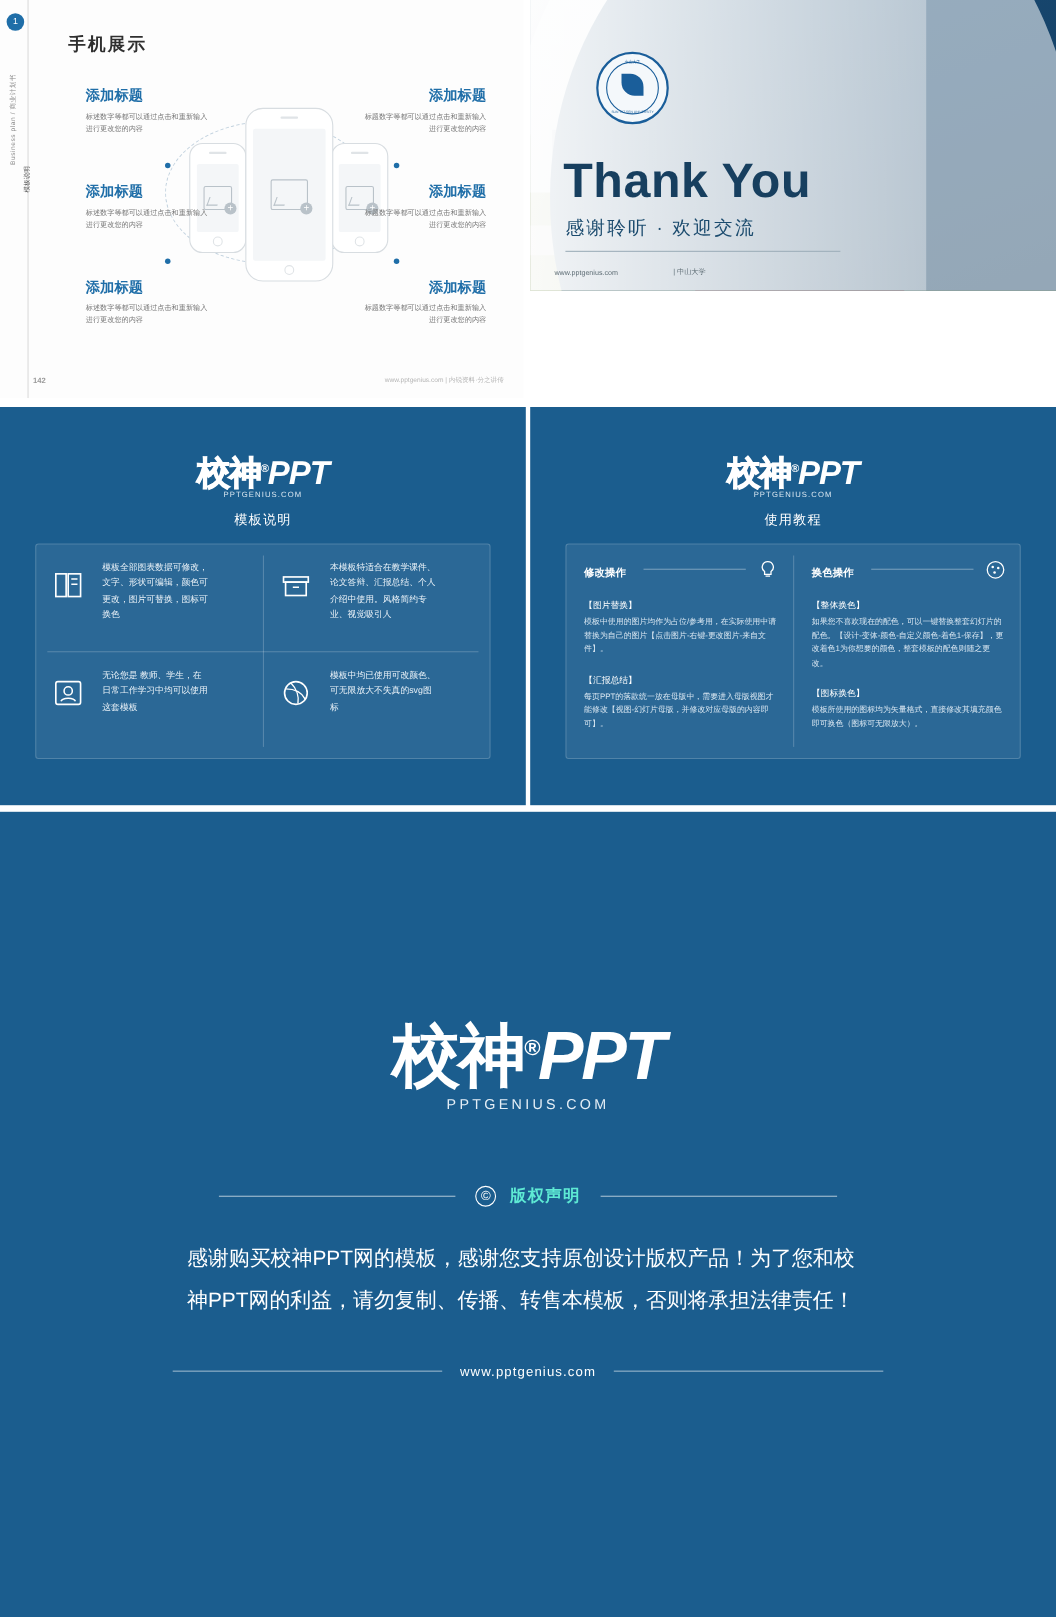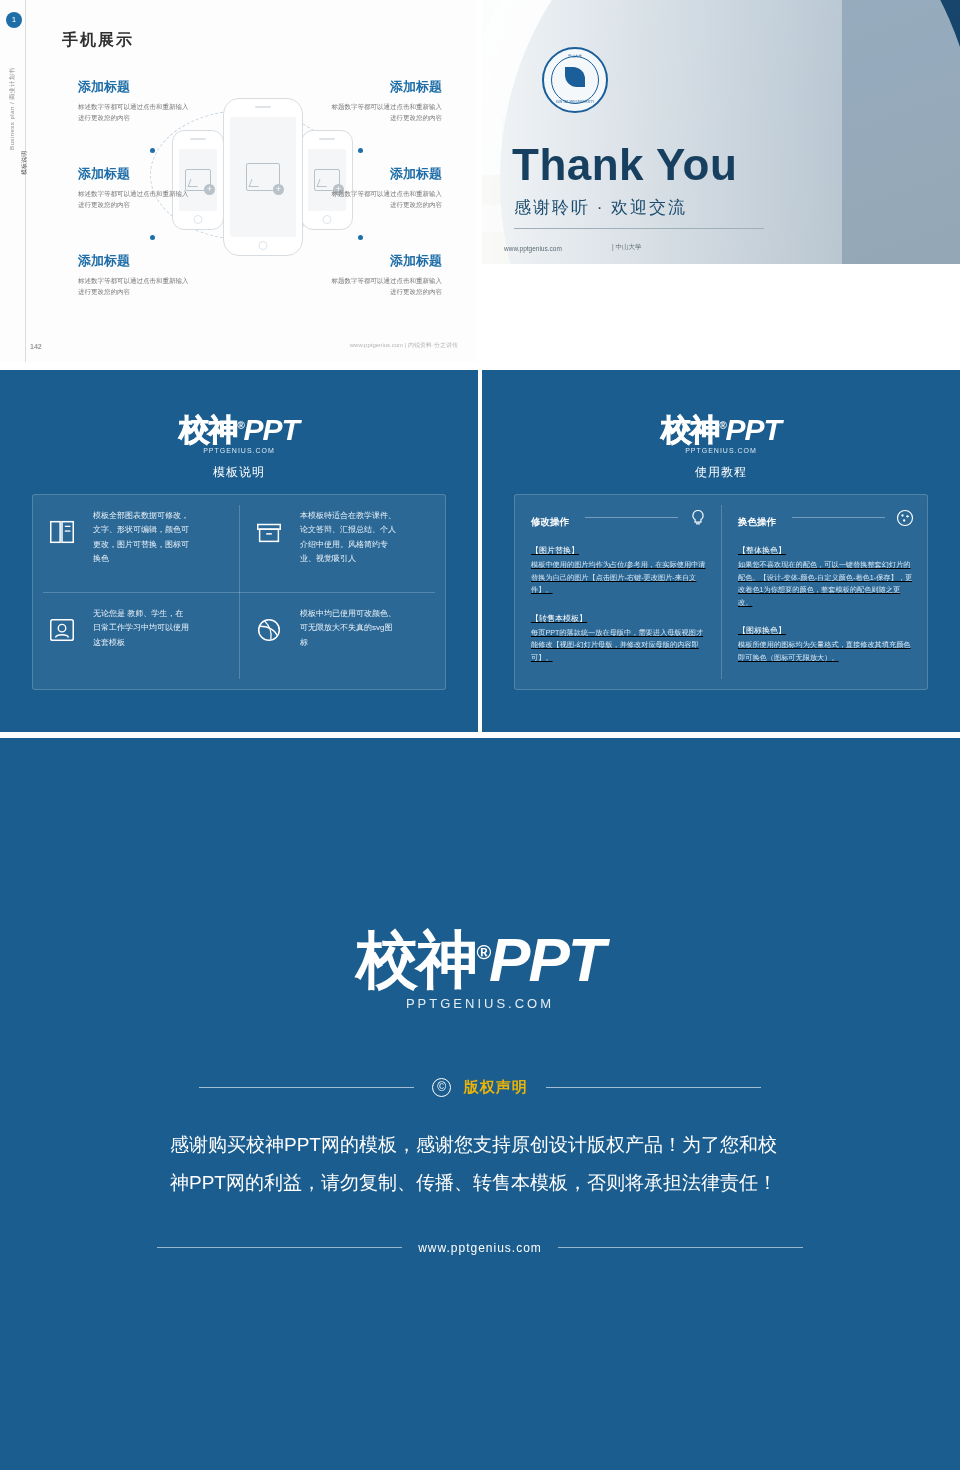--- a/index.html
+++ b/index.html
@@ -136,38 +136,38 @@
     background:rgba(255,255,255,.20); }
   .cell { position:absolute; width:170px; height:98px; padding:14px 14px; }
   .cell .ic { position:absolute; left:14px; top:22px; width:30px; height:30px; color:#fff; }
   .cell p { margin-left:46px; font-size:8px; color:#eaf2f8; line-height:1.8; }
 
   .mcell { position:absolute; width:207px; height:196px; padding:16px 16px; }
   .mcell .t { font-size:9.5px; color:#fff; font-weight:bold; display:inline-block; }
   .mcell .tl { position:absolute; left:70px; right:44px; top:22px; height:1px;
     background:rgba(255,255,255,.35); }
   .mcell .ti { position:absolute; right:14px; top:13px; width:20px; height:20px; }
-  .mcell .blk { margin-top:16px;text-decoration:underline; }
+  .mcell .blk { margin-top:16px; }
   .mcell .blk .bt { font-size:8px; color:#fff; margin-bottom:3px; }
   .mcell .blk .bb { font-size:7.2px; color:#d8e6f1; line-height:1.75; }
 
   
   .row3 { position:absolute; top:738px; left:0; width:960px; height:732px; background:#1b5d8e; }
   .big-logo { position:absolute; left:0; right:0; top:180px; text-align:center; }
   .big-logo .lt { font-size:62px; font-weight:bold; color:#fff; font-style:italic; letter-spacing:-2px; }
   .big-logo .lt .cn { font-style:normal; }
   .big-logo .reg { font-size:20px; vertical-align:super; }
   .big-logo .ls { font-size:13px; color:#e4eef6; letter-spacing:3px; margin-top:-6px; }
   .cr-head { position:absolute; left:0; right:0; top:340px; text-align:center; }
   .cr-head .line { display:inline-block; width:215px; height:1px; background:rgba(255,255,255,.6);
     vertical-align:middle; margin:0 14px; }
   .cr-head .cmark { display:inline-block; width:19px; height:19px; border-radius:50%;
     border:1.5px solid #fff; color:#fff; font-size:12px; line-height:17px; text-align:center;
     vertical-align:middle; margin-right:8px; }
-  .cr-head .ct { display:inline-block; font-size:15px; font-weight:bold; color:#eab308;
+  .cr-head .ct { display:inline-block; font-size:15px; font-weight:bold; color:#5eead4;
     letter-spacing:1px; vertical-align:middle; }
   .cr-body { position:absolute; left:170px; top:388px; width:620px;
     font-size:19px; color:#fff; line-height:2.0; }
   .cr-foot { position:absolute; left:0; right:0; top:500px; text-align:center; }
   .cr-foot .line { display:inline-block; width:245px; height:1px; background:rgba(255,255,255,.55);
     vertical-align:middle; margin:0 12px; }
   .cr-foot .ft { display:inline-block; font-size:12px; color:#fff; letter-spacing:1px;
     vertical-align:middle; }
 </style>
 </head>
@@ -351,21 +351,21 @@
           <span class="tl"></span>
           <svg class="ti" viewBox="0 0 24 24">
             <path d="M12 3a6 6 0 0 0-3.5 10.9V17h7v-3.1A6 6 0 0 0 12 3z" fill="none" stroke="#fff" stroke-width="1.4"></path>
             <line x1="9.5" y1="19" x2="14.5" y2="19" stroke="#fff" stroke-width="1.4"></line>
           </svg>
           <div class="blk">
             <div class="bt">【图片替换】</div>
             <div class="bb">模板中使用的图片均作为占位/参考用，在实际使用中请替换为自己的图片【点击图片-右键-更改图片-来自文件】。</div>
           </div>
           <div class="blk">
-            <div class="bt">【转售本模板】</div>
+            <div class="bt">【汇报总结】</div>
             <div class="bb">每页PPT的落款统一放在母版中，需要进入母版视图才能修改【视图-幻灯片母版，并修改对应母版的内容即可】。</div>
           </div>
         </div>
 
         <div class="mcell" style="left:207px; top:0;">
           <span class="t">换色操作</span>
           <span class="tl"></span>
           <svg class="ti" viewBox="0 0 24 24">
             <circle cx="12" cy="12" r="9" fill="none" stroke="#fff" stroke-width="1.4"></circle>
             <circle cx="9" cy="9" r="1.4" fill="#fff"></circle>

